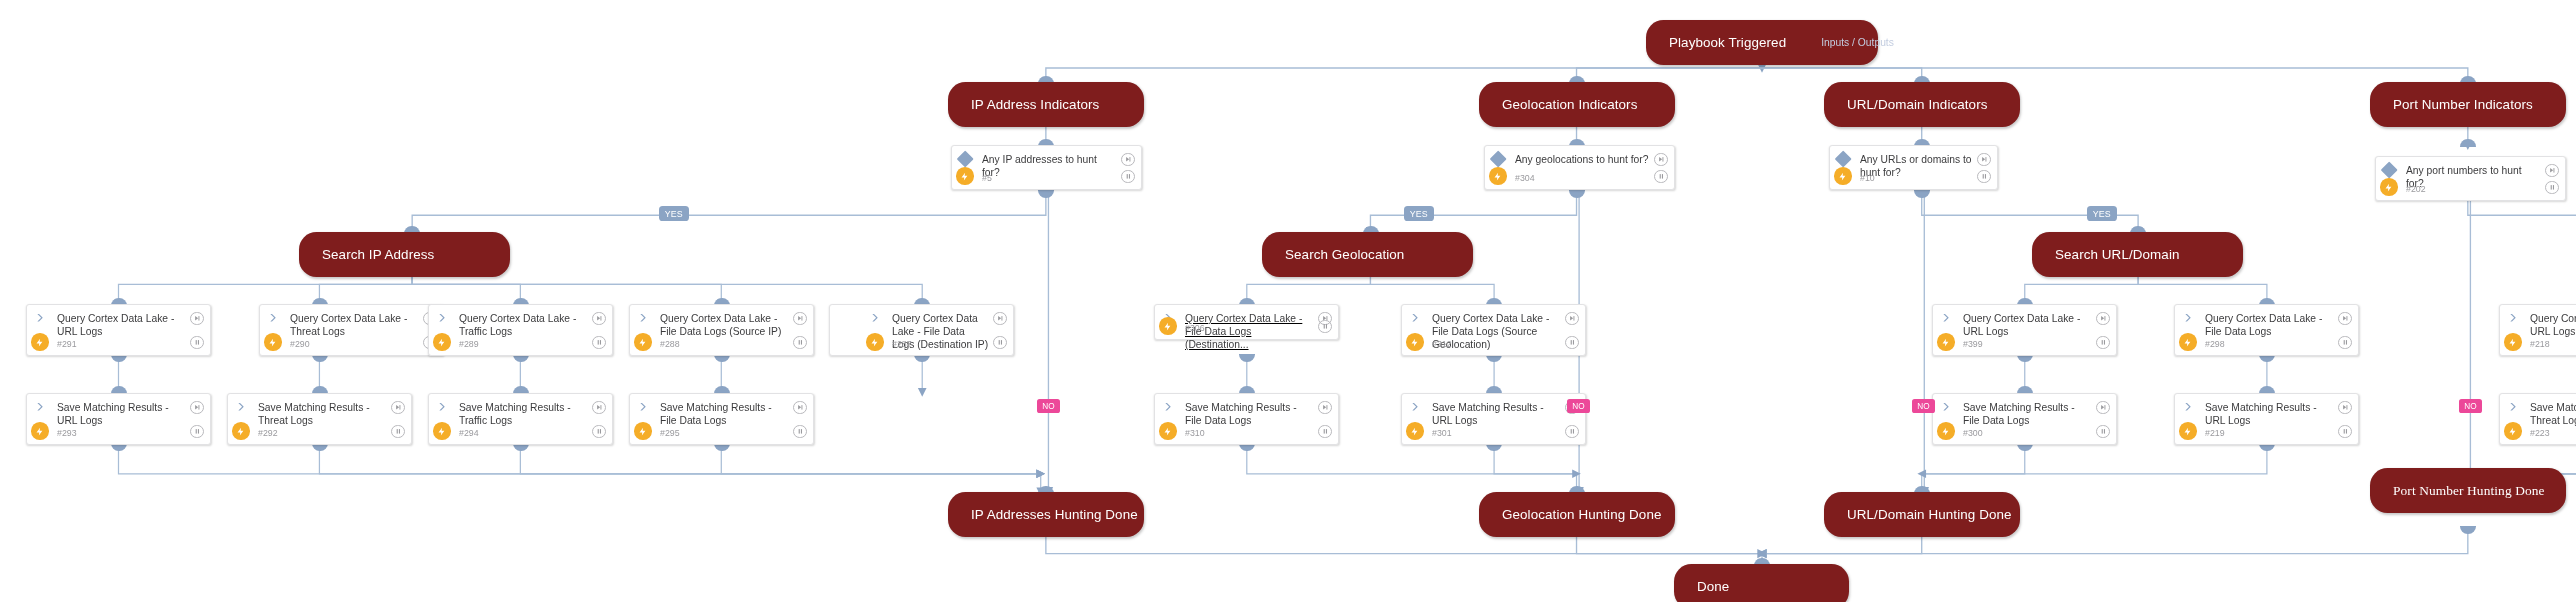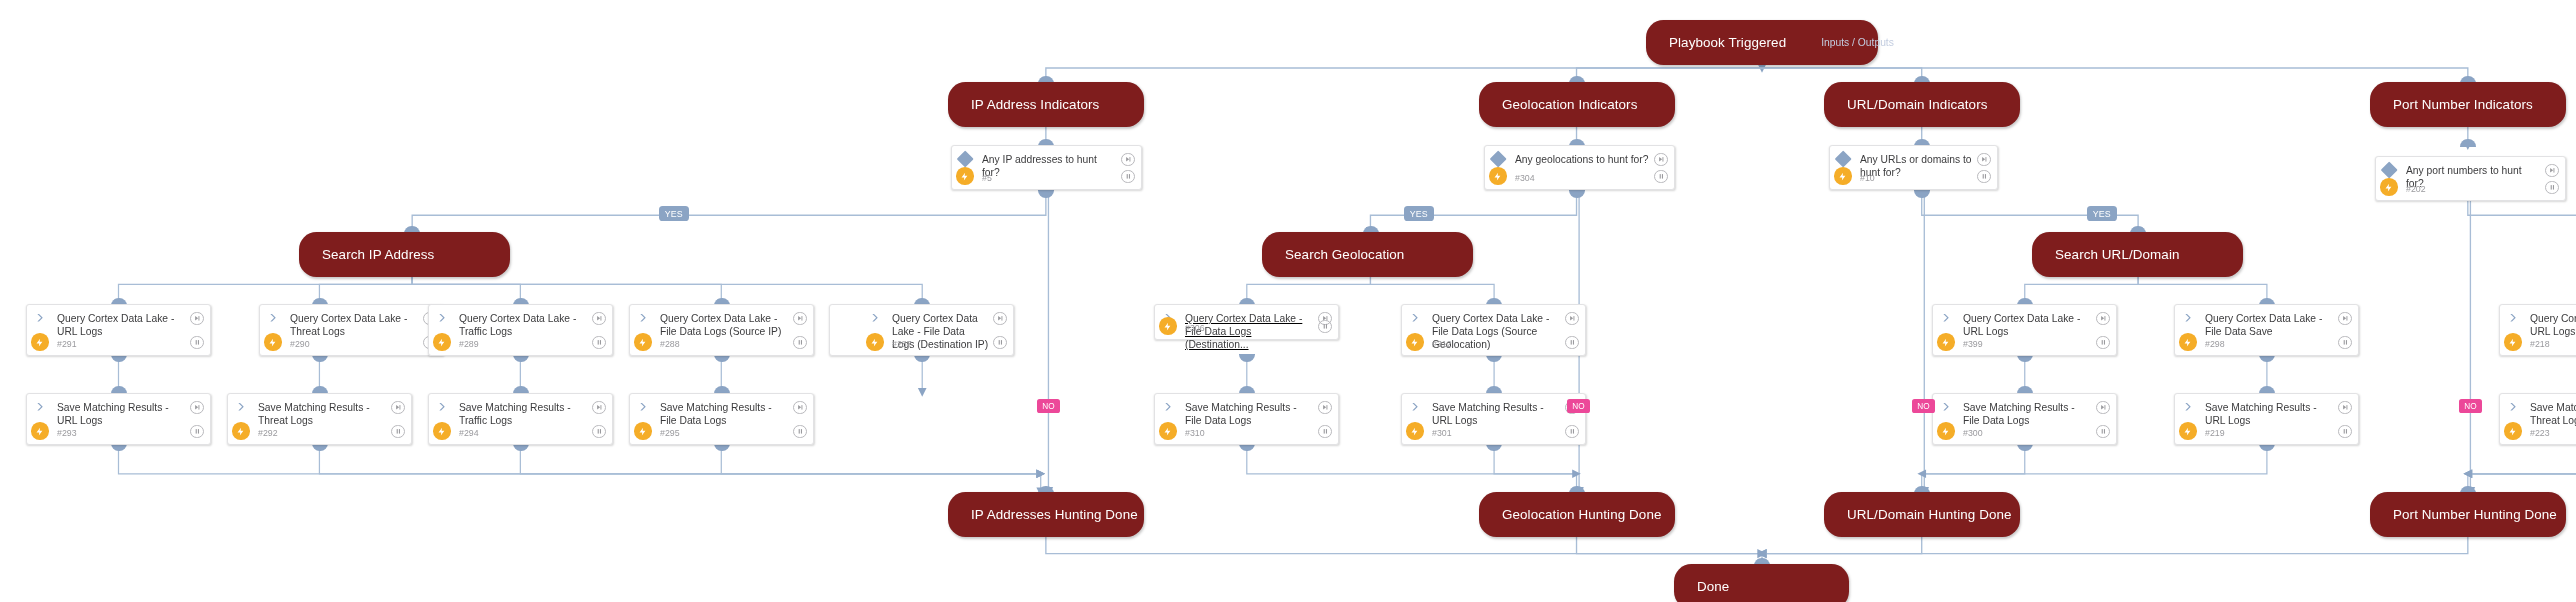--- a/index.html
+++ b/index.html
@@ -436,21 +436,21 @@
   </div>
   <div class="knob top" style="left:1569px; top:486px;"></div>
   <div class="knob bottom" style="left:1569px; top:526px;"></div>
 
   <div class="pill" style="left:1824px; top:492px; width:196px;">
     <span class="pill-title">URL/Domain Hunting Done</span>
   </div>
   <div class="knob top" style="left:1914px; top:486px;"></div>
   <div class="knob bottom" style="left:1914px; top:526px;"></div>
 
-  <div class="pill" style="left:2370px; top:492px; width:196px;">
+  <div class="pill" style="left:2370px; top:468px; width:196px;font-family:Liberation Serif, serif;">
     <span class="pill-title">Port Number Hunting Done</span>
   </div>
   <div class="knob top" style="left:2460px; top:486px;"></div>
   <div class="knob bottom" style="left:2460px; top:526px;"></div>
 
   <div class="pill" style="left:1674px; top:564px; width:175px;">
     <span class="pill-title">Done</span>
   </div>
   <div class="knob top" style="left:1754px; top:558px;"></div>
 
@@ -695,21 +695,21 @@
     </div>
     <div class="knob bottom" style="left: 2017px; top: 354px;"></div>
     <div class="knob top" style="left: 2259px; top: 298px;"></div>
     <div class="card" style="left: 2174px; top: 304px; width: 185px; height: 52px;">
       <div class="card-body">
         <span class="type-glyph chevron">
           <svg width="11.3" height="11.3" viewBox="0 0 24 24">
             <path d="M5 4 L13 12 L5 20 L8.5 20 L16.5 12 L8.5 4 Z" fill="#8ba4c4"></path>
           </svg>
         </span>
-        <div class="card-title">Query Cortex Data Lake - File Data Save</div>
+        <div class="card-title">Query Cortex Data Lake - File Data Logs</div>
         <div class="card-id">#298</div>
         <div class="bolt-badge">
           <svg width="9.3" height="9.3" viewBox="0 0 24 24">
             <path d="M13 2 L4 14 L11 14 L10 22 L19 10 L12 10 Z" fill="#ffffff"></path>
           </svg>
         </div>
         <div class="ctrl skip">
           <svg width="6.7" height="6.7" viewBox="0 0 24 24">
             <path d="M4 4 L15 12 L4 20 Z" fill="#9a9a9e"></path>
             <rect x="16" y="4" width="3.4" height="16" fill="#9a9a9e"></rect>

